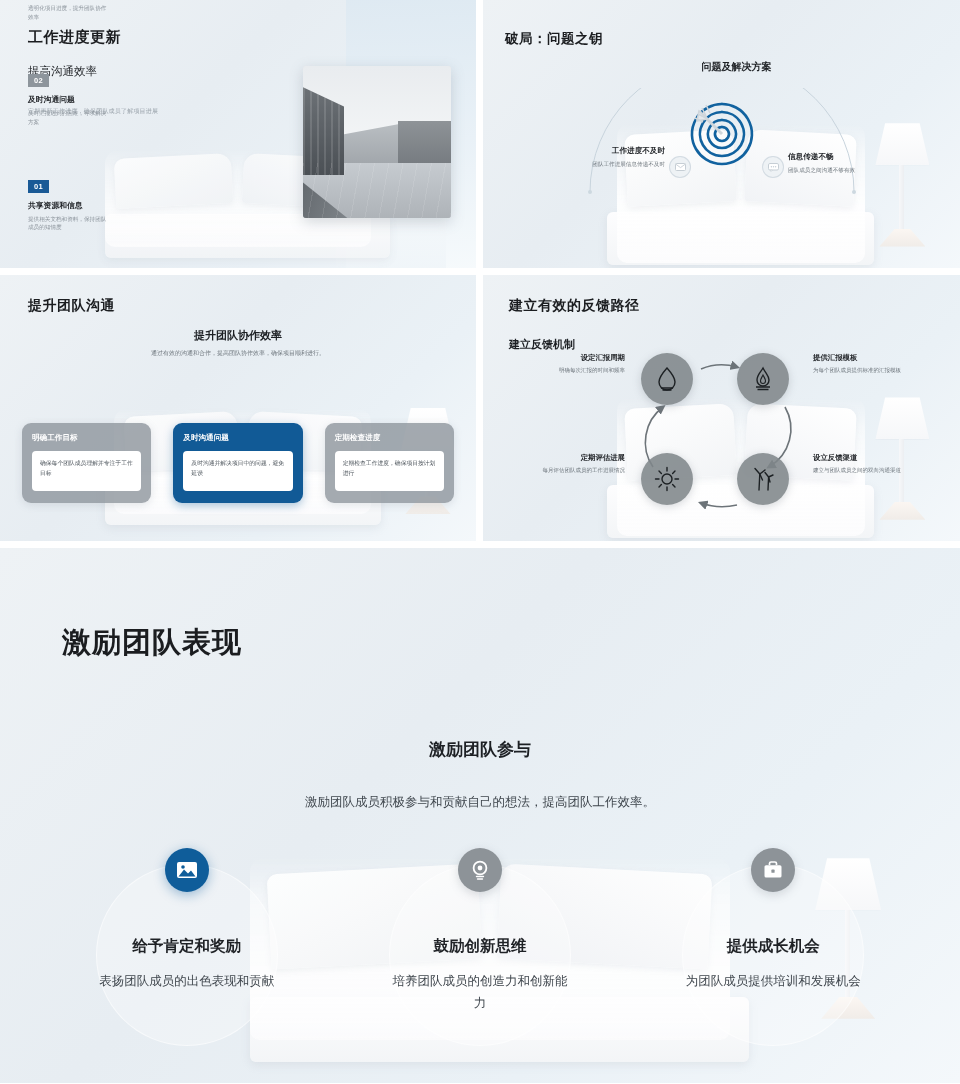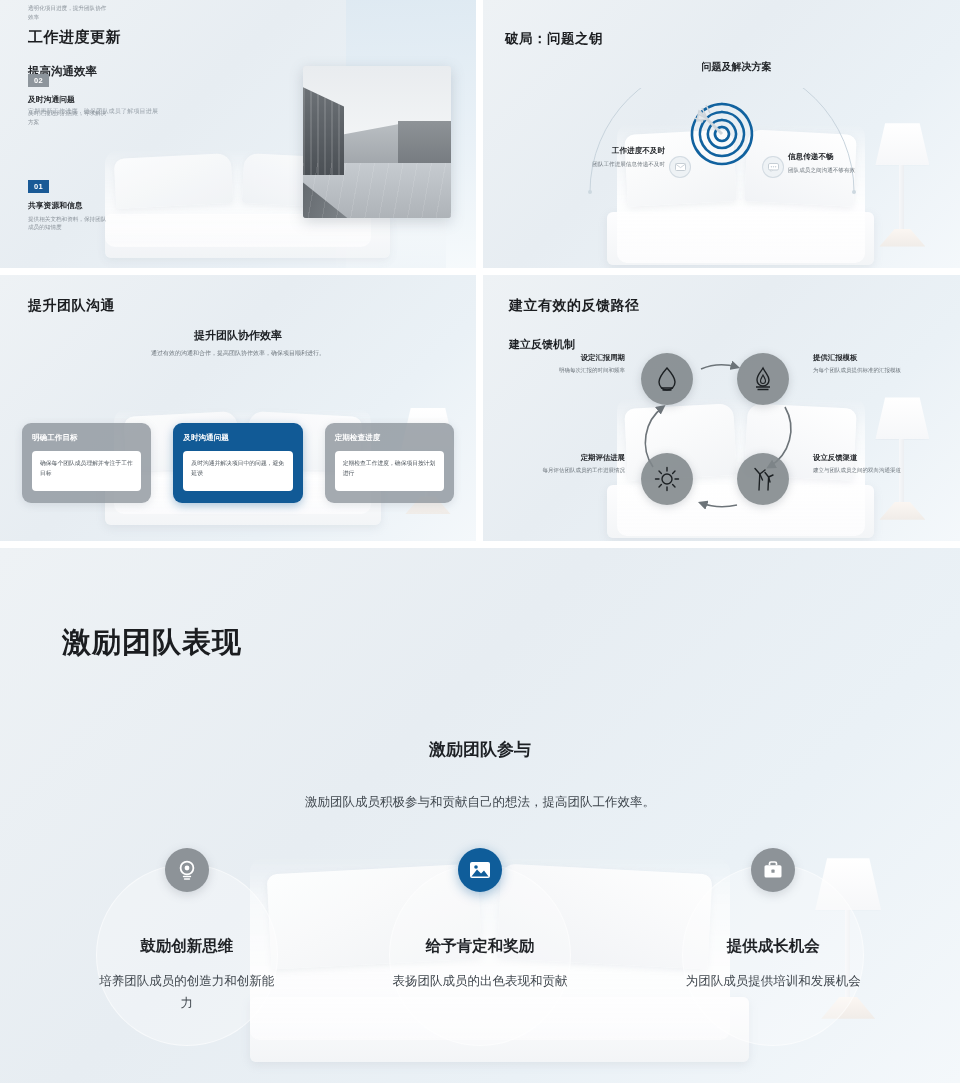--- a/index.html
+++ b/index.html
@@ -78,21 +78,21 @@
     position:absolute; right:0; top:0; width:130px; height:100%;
     background: linear-gradient(180deg,#dde9f2 0%, #e9f1f7 55%, #f6fafc 100%);
     opacity:.85;
   }
   #s1 .tintblock2 {
     position:absolute; right:30px; top:120px; width:110px; height:148px;
     background: linear-gradient(180deg,#ffffff, #eef4f8);
     opacity:.7;
   }
   #s1 .s1-title { left: 28px; top: 28px; font-size: 15px; }
-  #s1 .s1-sub { position:absolute; left:28px; top:64px; font-size:11.5px; font-weight:bold; color:#23262a; }
+  #s1 .s1-sub { position:absolute; left:28px; top:64px; font-size:11.5px; font-weight:normal; color:#23262a; }
   #s1 .s1-desc { position:absolute; left:28px; top:107px; font-size:6px; color:#9aa3ab; letter-spacing:.2px;}
   #s1 .photo {
     position:absolute; right:25px; top:66px; width:148px; height:152px;
     border-radius: 3px; overflow:hidden;
     box-shadow: 0 4px 14px rgba(90,105,120,.25);
     background: linear-gradient(180deg,#dfe3e6 0%, #c9ced3 40%, #9fa5ab 41%, #b9bfc5 100%);
   }
   .photo .sky { position:absolute; left:0; top:0; width:100%; height:58%;
     background: linear-gradient(180deg,#e9ecef,#f4f6f7); }
   .photo .leftwall { position:absolute; left:0; top:14%; width:28%; height:58%;
@@ -431,44 +431,44 @@
       <div class="shade" style="width:66px;height:52px"></div>
       <div class="stem" style="top:52px;left:32px"></div>
       <div class="base" style="width:54px;left:8px;height:22px"></div>
     </div>
 
     <div class="slide-title s5-title">激励团队表现</div>
     <div class="s5-sub">激励团队参与</div>
     <div class="s5-desc">激励团队成员积极参与和贡献自己的想法，提高团队工作效率。</div>
 
     <div class="feat-row">
+      <div class="feat blue">
+        <div class="halo"></div>
+        <div class="circ">
+          <svg width="22" height="18" viewBox="0 0 22 18">
+              <rect x="1" y="1" width="20" height="16" rx="2" fill="#ffffff"></rect>
+              <circle cx="7" cy="6" r="1.8" fill="#0f5d9a"></circle>
+              <path d="M2.5 15.5 L8 8.5 L12 12.5 L15 9.5 L19.5 15.5 z" fill="#0f5d9a"></path>
+            </svg>
+        </div>
+        <div class="ft">给予肯定和奖励</div>
+        <div class="fd">表扬团队成员的出色表现和贡献</div>
+      </div>
       <div class="feat">
         <div class="halo"></div>
         <div class="circ">
           <svg width="20" height="22" viewBox="0 0 20 22">
               <circle cx="10" cy="9" r="6.4" fill="none" stroke="#ffffff" stroke-width="1.8"></circle>
               <circle cx="10" cy="9" r="2.4" fill="#ffffff"></circle>
               <path d="M6.6 17.5h6.8M7.6 20h4.8" stroke="#ffffff" stroke-width="1.6" stroke-linecap="round"></path>
             </svg>
         </div>
         <div class="ft">鼓励创新思维</div>
         <div class="fd">培养团队成员的创造力和创新能力</div>
       </div>
-      <div class="feat blue">
-        <div class="halo"></div>
-        <div class="circ">
-          <svg width="22" height="18" viewBox="0 0 22 18">
-              <rect x="1" y="1" width="20" height="16" rx="2" fill="#ffffff"></rect>
-              <circle cx="7" cy="6" r="1.8" fill="#0f5d9a"></circle>
-              <path d="M2.5 15.5 L8 8.5 L12 12.5 L15 9.5 L19.5 15.5 z" fill="#0f5d9a"></path>
-            </svg>
-        </div>
-        <div class="ft">给予肯定和奖励</div>
-        <div class="fd">表扬团队成员的出色表现和贡献</div>
-      </div>
       <div class="feat">
         <div class="halo"></div>
         <div class="circ">
           <svg width="22" height="20" viewBox="0 0 22 20">
               <path d="M7.5 5V3.6a1.6 1.6 0 0 1 1.6-1.6h3.8a1.6 1.6 0 0 1 1.6 1.6V5" fill="none" stroke="#ffffff" stroke-width="1.7"></path>
               <rect x="2.5" y="5.2" width="17" height="12.3" rx="1.6" fill="#ffffff"></rect>
               <rect x="9.4" y="9.6" width="3.2" height="3.2" rx=".6" fill="#8d9398"></rect>
             </svg>
         </div>
         <div class="ft">提供成长机会</div>

